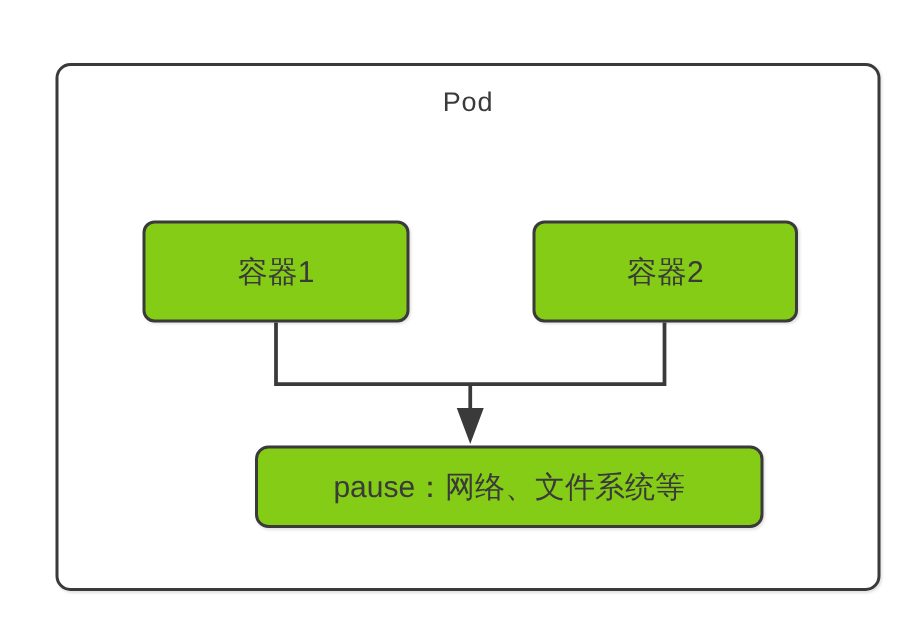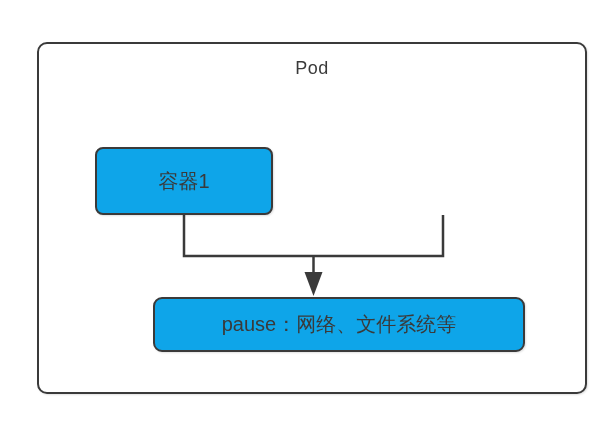--- a/index.html
+++ b/index.html
@@ -36,39 +36,39 @@
     text-align: center;
     font-size: 18px;
     color: #3a3a3a;
     letter-spacing: 0.5px;
   }
   .node {
     position: absolute;
     border: 2.5px solid #3a3a3a;
     border-radius: 8px;
     box-sizing: border-box;
-    background: #0ea5e9;
+    background: #84cc16;
     display: flex;
     align-items: center;
     justify-content: center;
     font-size: 20px;
     color: #3a3a3a;
     box-shadow: 1px 1px 2px rgba(0,0,0,0.12);
   }
   .container-1 {
     left: 95px; top: 147px;
     width: 178px; height: 68px;
   }
   .container-2 {
     left: 355px; top: 147px;
     width: 177px; height: 68px;
   }
   .pause-box {
-    left: 153px; top: 297px;
-    width: 372px; height: 55px;
+    left: 170px; top: 297px;
+    width: 339px; height: 55px;
     border-radius: 9px;
     text-align: right;
   }
   .connectors {
     position: absolute;
     left: 0; top: 0;
     width: 604px; height: 426px;
     pointer-events: none;
   }
 </style>
@@ -86,18 +86,21 @@
 
     <path d="M313.5,256 L313.5,276" fill="none" stroke-width="2.5" stroke="#3a3a3a"></path>
 
     <path d="M313.5,296 L304.5,272 L322.5,272 Z" stroke="none" fill="#3a3a3a"></path>
   </svg>
 
   <div class="node container-1">
     <span>容器1</span>
   </div>
 
+  <div class="node container-2">
+    <span>容器2</span>
+  </div>
 
   <div class="node pause-box">
     <span>pause：网络、文件系统等</span>
   </div>
 
 </div>
 
 </body></html>

